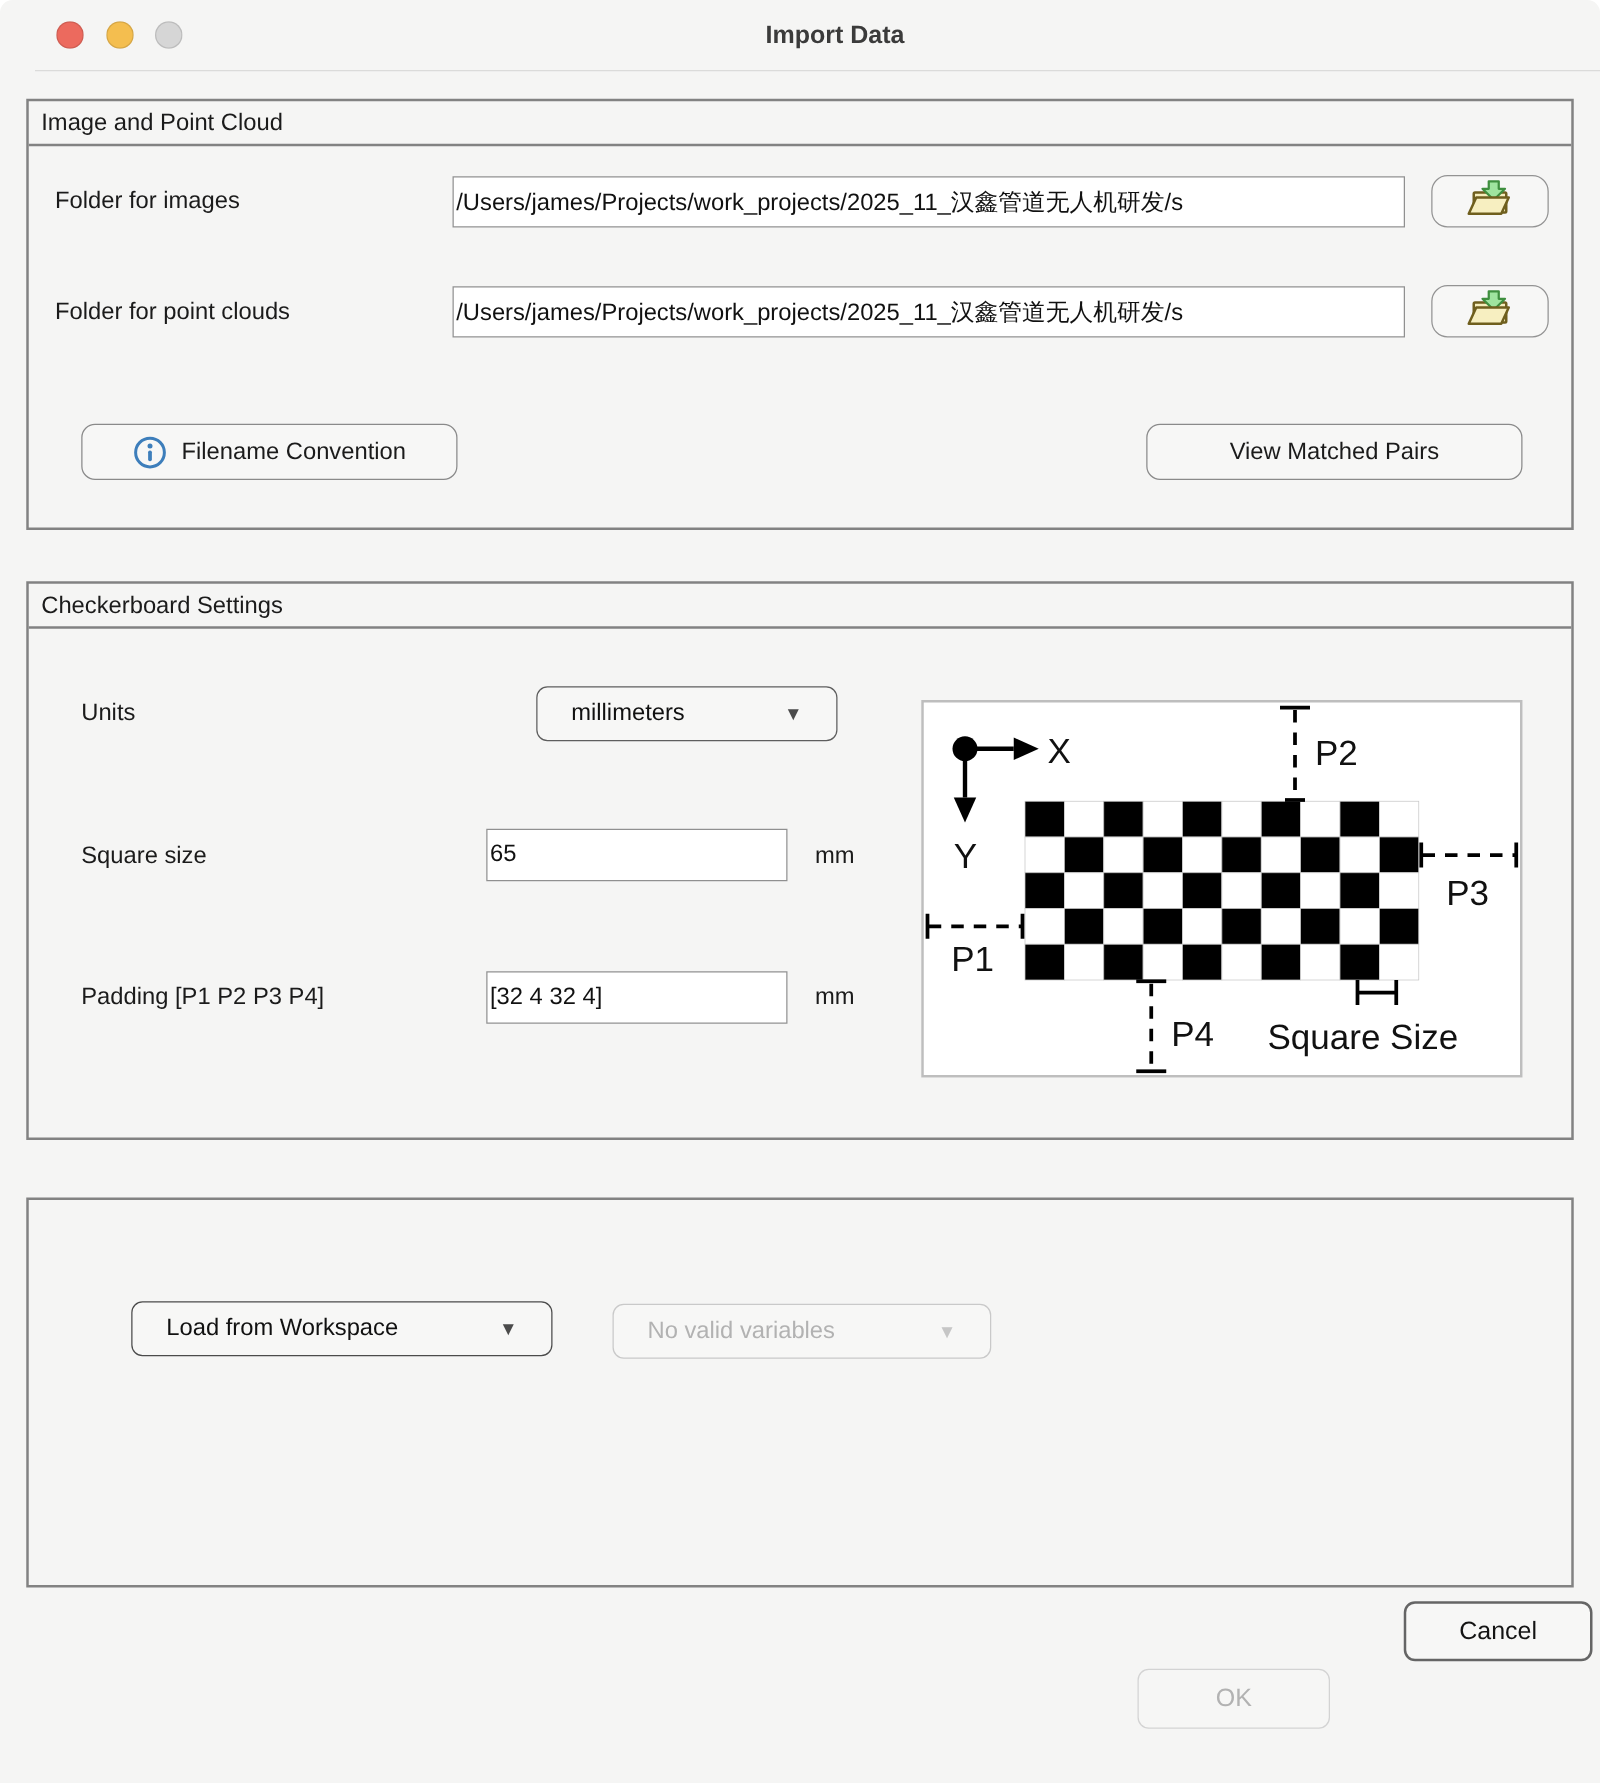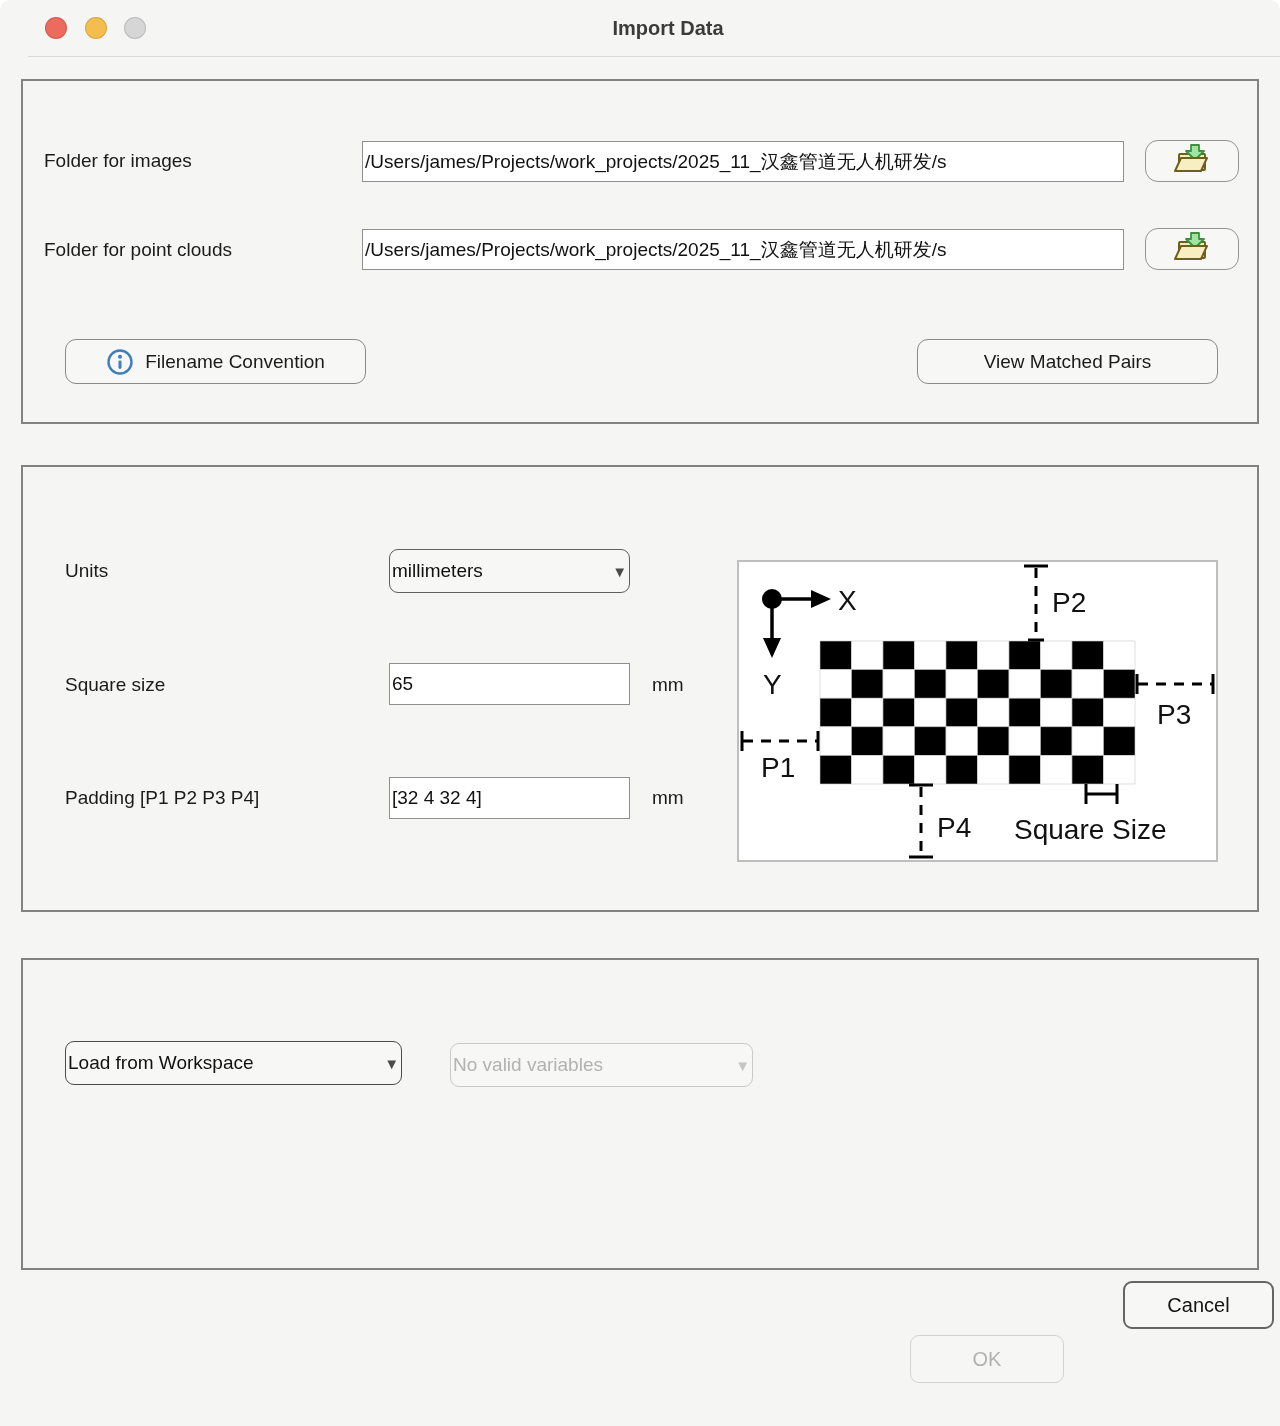--- a/index.html
+++ b/index.html
@@ -49,21 +49,21 @@
   .btn {
     position:absolute; border-radius:11px; border:1.5px solid #8A8A8A;
     background:#F7F7F6; font-size:19px; color:#1B1B1B;
     display:flex; align-items:center; justify-content:center; gap:11px; cursor:pointer;
   }
 
   .dropdown {
     position:absolute; border-radius:9px; border:1.5px solid #5E5E5E;
     background:#F7F7F6; font-size:19px; color:#111;
     display:flex; align-items:center; justify-content:space-between;
-    padding:0 2px; cursor:pointer;
+    padding:0 27px; cursor:pointer;margin-left:40px;
   }
   .dd-arrow { font-size:15px; color:#4B4B4B; }
   .dropdown.disabled { border-color:#C9C9C9; color:#B2B2B2; }
   .dropdown.disabled .dd-arrow { color:#C6C6C6; }
 
   .unit { position:absolute; font-size:19px; color:#1B1B1B; }
 
   .diagram {
     position:absolute; background:#FFFFFF; border:2px solid #BEBEBE;
   }
@@ -83,20 +83,21 @@
 <div class="window">
 
   <div class="titlebar">
     <span class="traffic" style="left: 17px; background: rgb(236, 106, 94);"></span>
     <span class="traffic" style="left: 57px; background: rgb(244, 190, 79);"></span>
     <span class="traffic" style="left: 96px; background: rgb(214, 214, 214);"></span>
     <span class="titlebar-title">Import Data</span>
   </div>
 
   <div class="group" style="top:79px; height:345px;">
+    <div class="group-title">Image and Point Cloud</div>
 
     <div class="label" style="left:21px; top:69px;">Folder for images</div>
     <div class="textfield" style="left:339px; top:60px; width:762px; height:41px;">/Users/james/Projects/work_projects/2025_11_汉鑫管道无人机研发/s</div>
     <div class="browse-btn" style="left:1122px; top:59px;">
       <span>
         <svg width="40" height="34" viewBox="0 0 40 34">
           <rect x="7" y="12" width="26" height="16" rx="1" fill="#F5EDBC" stroke="#6F5F1E" stroke-width="2"></rect>
           <path d="M19,3 h8 v6 h5 l-9,9 -9,-9 h5 z" fill="#9FE49F" stroke="#3F8F3F" stroke-width="1.8" stroke-linejoin="round"></path>
           <path d="M3,29 L9,16 L35,16 L29,29 Z" fill="#F7EFC1" stroke="#6F5F1E" stroke-width="2" stroke-linejoin="round"></path>
         </svg>
@@ -125,20 +126,21 @@
       </span>
       <span>Filename Convention</span>
     </div>
 
     <div class="btn" style="left:894px; top:258px; width:301px; height:45px;">
       <span>View Matched Pairs</span>
     </div>
   </div>
 
   <div class="group" style="top:465px; height:447px;">
+    <div class="group-title">Checkerboard Settings</div>
 
     <div class="label" style="left:42px; top:93px;">Units</div>
     <div class="dropdown" style="left:366px; top:82px; width:241px; height:44px;">
       <span>millimeters</span>
       <span class="dd-arrow">▼</span>
     </div>
 
     <div class="label" style="left:42px; top:207px;">Square size</div>
     <div class="textfield" style="left:366px; top:196px; width:241px; height:42px;">65</div>
     <div class="unit" style="left:629px; top:207px;">mm</div>

